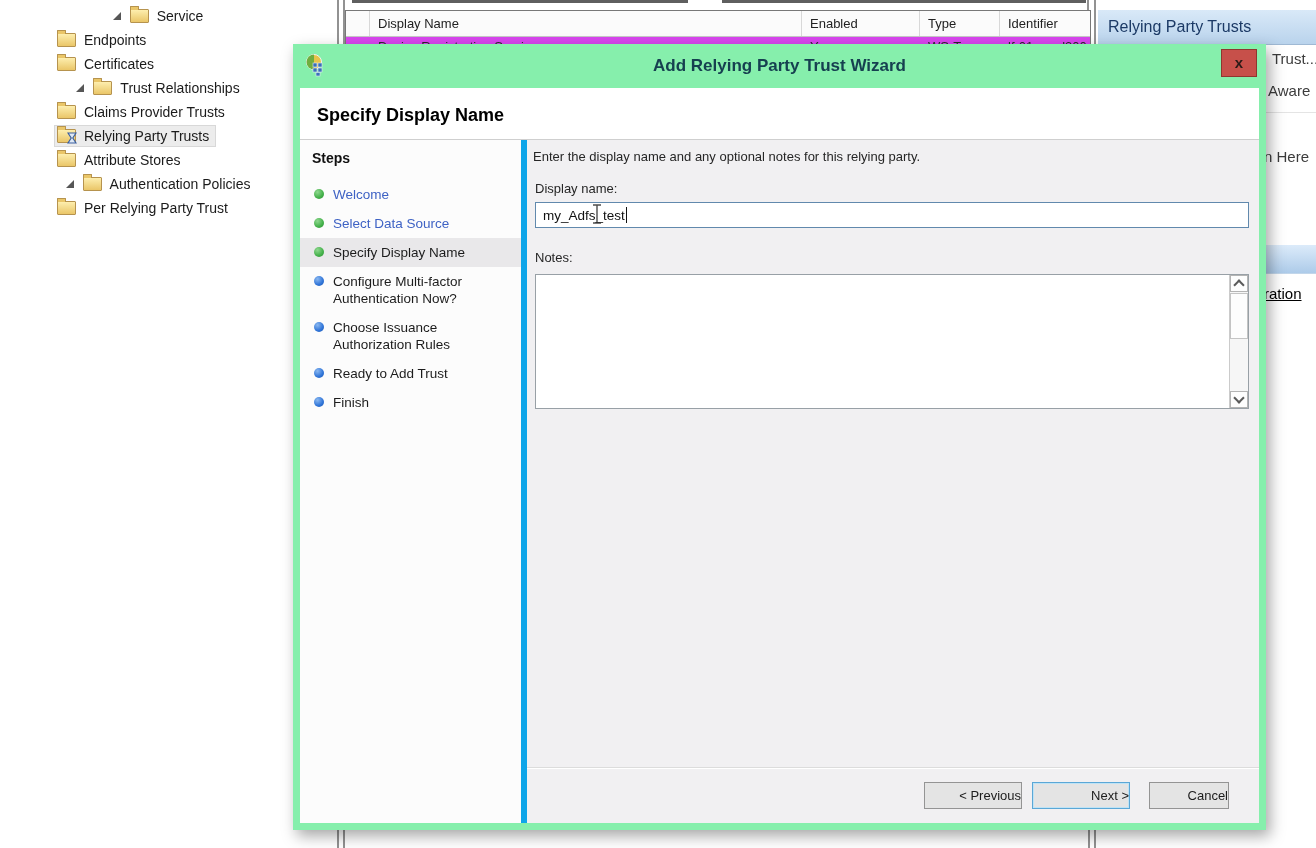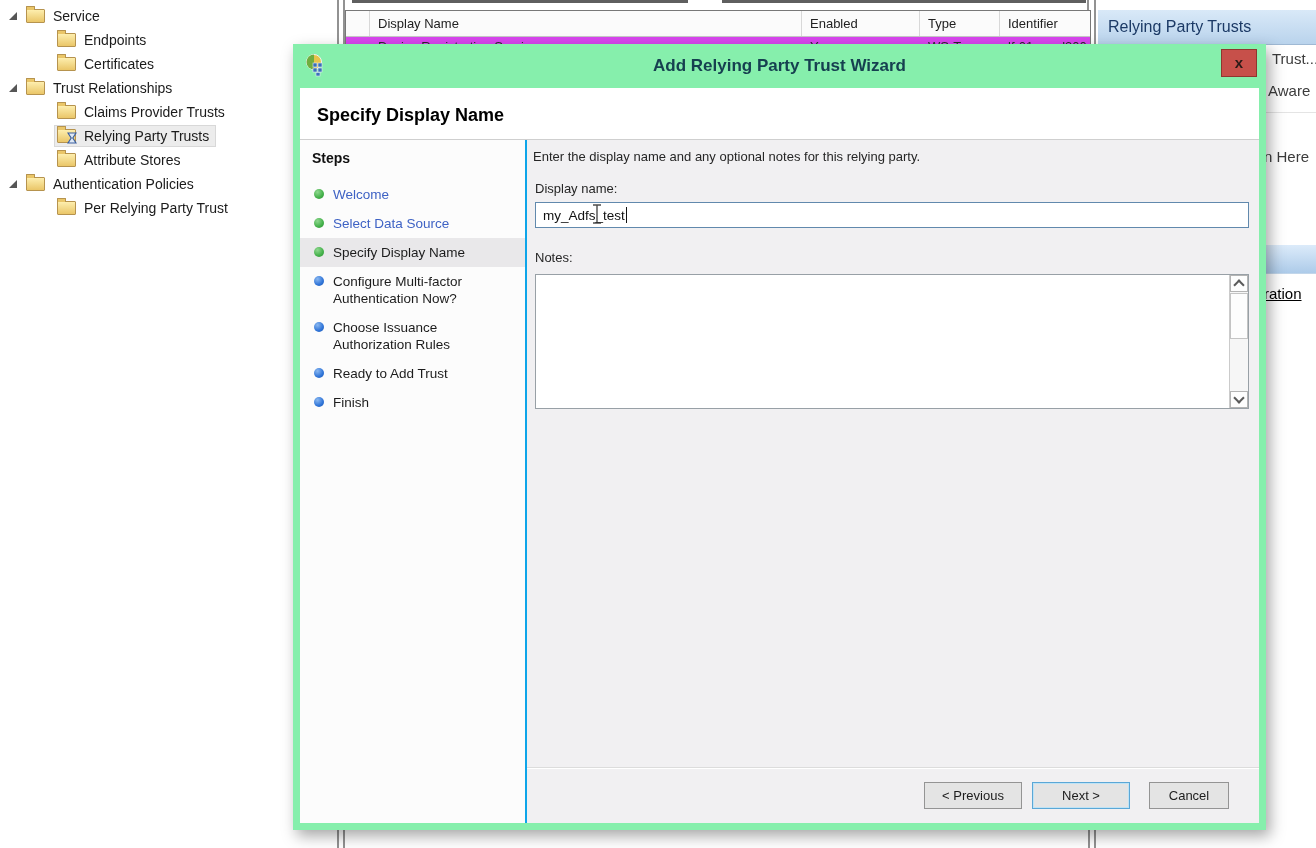--- a/index.html
+++ b/index.html
@@ -2,21 +2,21 @@
 <html><head>
 <meta charset="utf-8">
 <style>
   html,body{margin:0;padding:0;}
   .screen{position:relative;width:1316px;height:848px;background:#ffffff;overflow:hidden;
           font-family:"Liberation Sans",sans-serif;color:#1b1b1b;}
 
   
   .tree{position:absolute;left:7px;top:4px;width:300px;}
   .trow{display:flex;align-items:center;height:24px;font-size:14px;white-space:nowrap;}
-  .trow.lvl0{padding-left:2px;}
+  .trow.lvl0{padding-left:2px;justify-content:center;}
   .trow.lvl1{padding-left:50px;}
   .exp{width:0;height:0;border-bottom:8px solid #565656;border-left:8px solid transparent;margin-right:9px;}
   .folder{position:relative;width:17px;height:12px;margin-right:8px;border:1px solid #b6934e;border-radius:1px;
           background:linear-gradient(#fdeeae,#eac668);flex:0 0 auto;}
   .folder::before{content:"";position:absolute;top:-4px;left:-1px;width:7px;height:3px;
           background:#eac668;border:1px solid #b6934e;border-bottom:none;border-radius:1px 1px 0 0;}
   .selbox{display:flex;align-items:center;background:#ececec;outline:1px solid #d8d8d8;padding:2px 6px 2px 2px;}
   .hg{position:absolute;right:-2px;bottom:-2px;}
 
   
@@ -51,21 +51,21 @@
                   font-size:17px;font-weight:bold;color:#164050;}
   .dlg-icon{position:absolute;left:11px;top:9px;}
   .close-btn{position:absolute;right:9px;top:5px;width:36px;height:28px;background:#c7504a;
              border:1px solid #8f362f;box-sizing:border-box;text-align:center;line-height:25px;
              font-size:15px;font-weight:bold;color:#2a1a17;}
   .dlg-body{position:absolute;top:44px;left:7px;right:7px;bottom:7px;background:#ffffff;overflow:hidden;}
   .dlg-heading{height:52px;line-height:54px;padding-left:17px;font-size:18px;font-weight:bold;color:#000;
                border-bottom:1px solid #cfcfcf;box-sizing:border-box;}
   .dlg-main{position:absolute;top:52px;left:0;right:0;bottom:0;display:flex;}
 
-  .steps-col{width:227px;background:#fcfcfc;border-right:2px solid #0ea5e9;flex:0 0 auto;padding-top:10px;box-sizing:border-box;}
+  .steps-col{width:227px;background:#fcfcfc;border-right:6px solid #0ea5e9;flex:0 0 auto;padding-top:10px;box-sizing:border-box;}
   .steps-title{font-size:14px;font-weight:bold;color:#111;padding-left:12px;margin-bottom:14px;}
   .step{display:flex;align-items:flex-start;padding:6px 8px 6px 14px;font-size:13.5px;line-height:17px;}
   .step .bullet{width:10px;height:10px;border-radius:50%;margin:3px 9px 0 0;flex:0 0 auto;}
   .step.done .bullet,.step.current .bullet{background:radial-gradient(circle at 35% 30%,#8fd88f,#43b049 60%,#2f8f35);}
   .step.todo .bullet{background:radial-gradient(circle at 35% 30%,#8ab8f0,#2f74d8 60%,#205aae);}
   .step.done .slabel{color:#3e62c4;}
   .step.current{background:#e9e8ea;}
   .step.current .slabel{color:#1c1c1c;}
   .step.todo .slabel{color:#1c1c1c;}
   .slabel{max-width:172px;}
@@ -89,21 +89,21 @@
   .sb-down{bottom:0;}
   .chev{width:6px;height:6px;border-left:2px solid #5a5a5a;border-top:2px solid #5a5a5a;}
   .chev.up{transform:rotate(45deg);margin-top:3px;}
   .chev.down{transform:rotate(225deg);margin-bottom:3px;}
   .sb-thumb{position:absolute;left:0;right:0;top:18px;height:46px;background:#fdfdfd;border:1px solid #c4c4c4;box-sizing:border-box;}
 
   .dlg-footer{position:absolute;left:0;right:0;bottom:0;height:55px;background:#f1f0f2;
               border-top:1px solid #dcdcdc;box-shadow:inset 0 1px 0 #ffffff;
               display:flex;align-items:center;justify-content:flex-end;}
   .btn{height:27px;background:#e4e4e4;border:1px solid #949494;box-sizing:border-box;
-       font-size:13px;color:#1c1c1c;text-align:center;line-height:25px;font-family:"Liberation Sans",sans-serif;}
+       font-size:13px;color:#1c1c1c;text-align:right;line-height:25px;font-family:"Liberation Sans",sans-serif;}
   .btn-prev{width:98px;margin-right:10px;}
   .btn-next{width:98px;margin-right:19px;border:1px solid #5ba7d6;box-shadow:inset 0 0 0 1px #bfe3f5;}
   .btn-cancel{width:80px;margin-right:30px;}
 </style>
 </head>
 <body>
 
 <div class="screen">
 
   <div class="topline" style="left:352px;width:336px;"></div>

